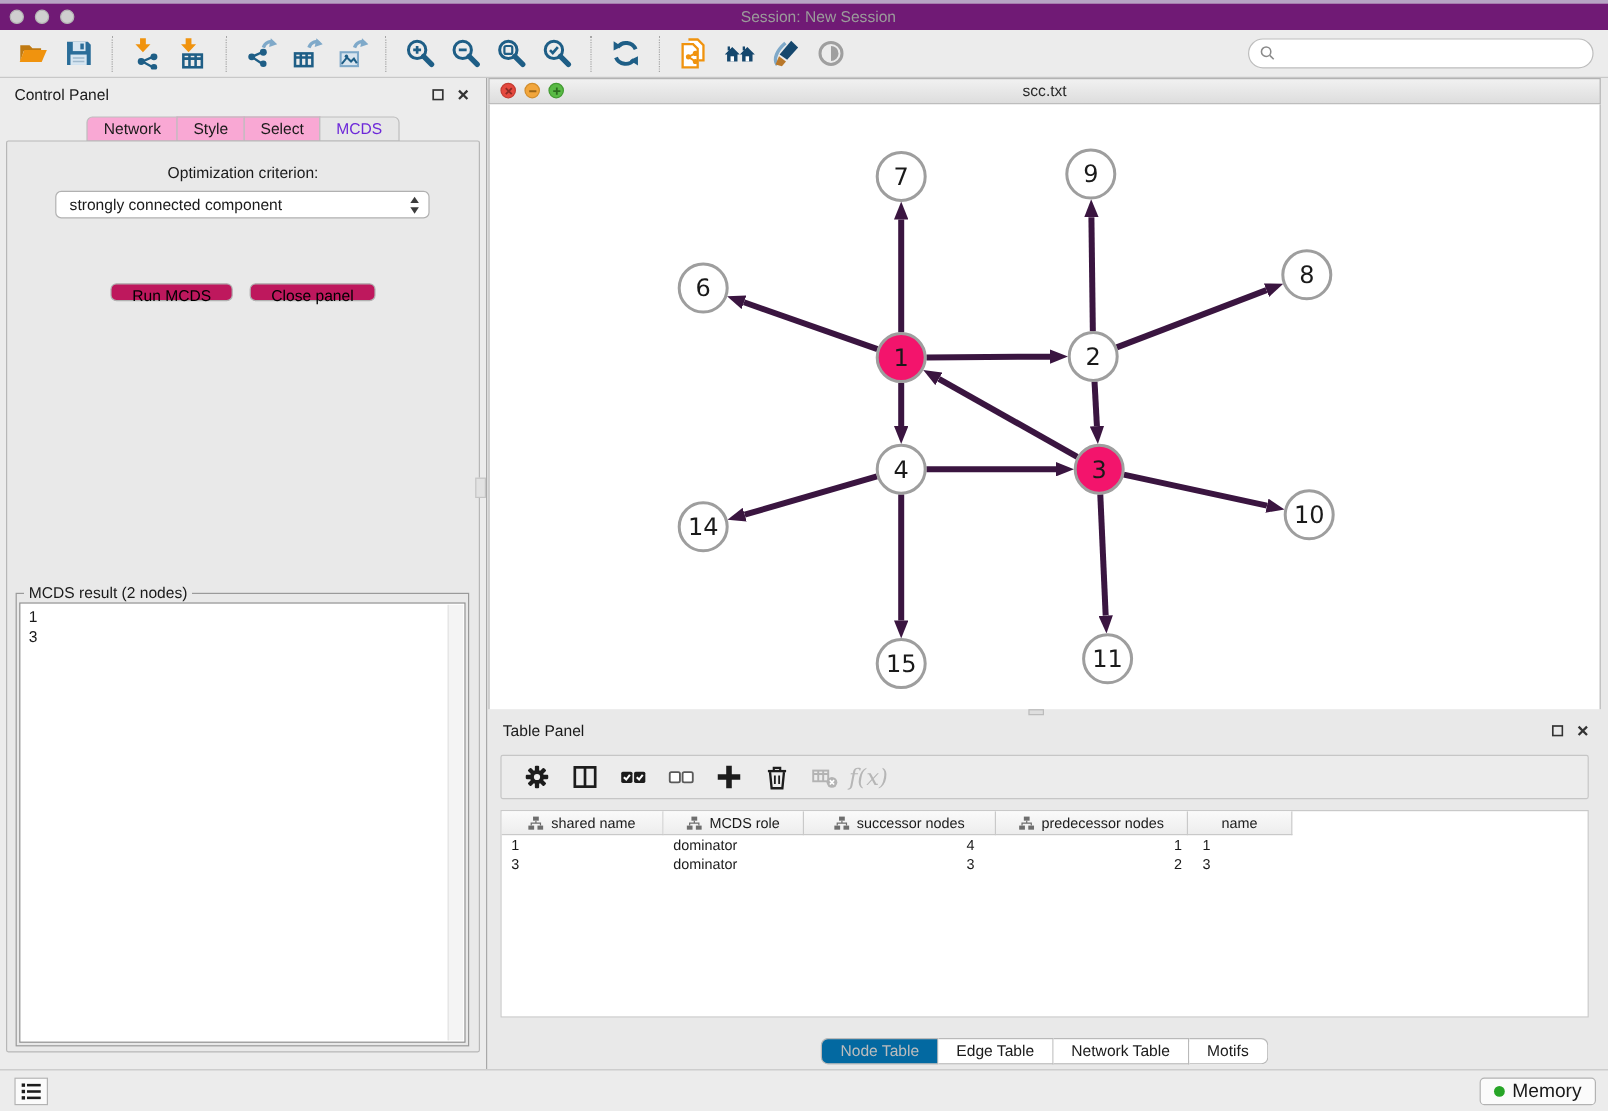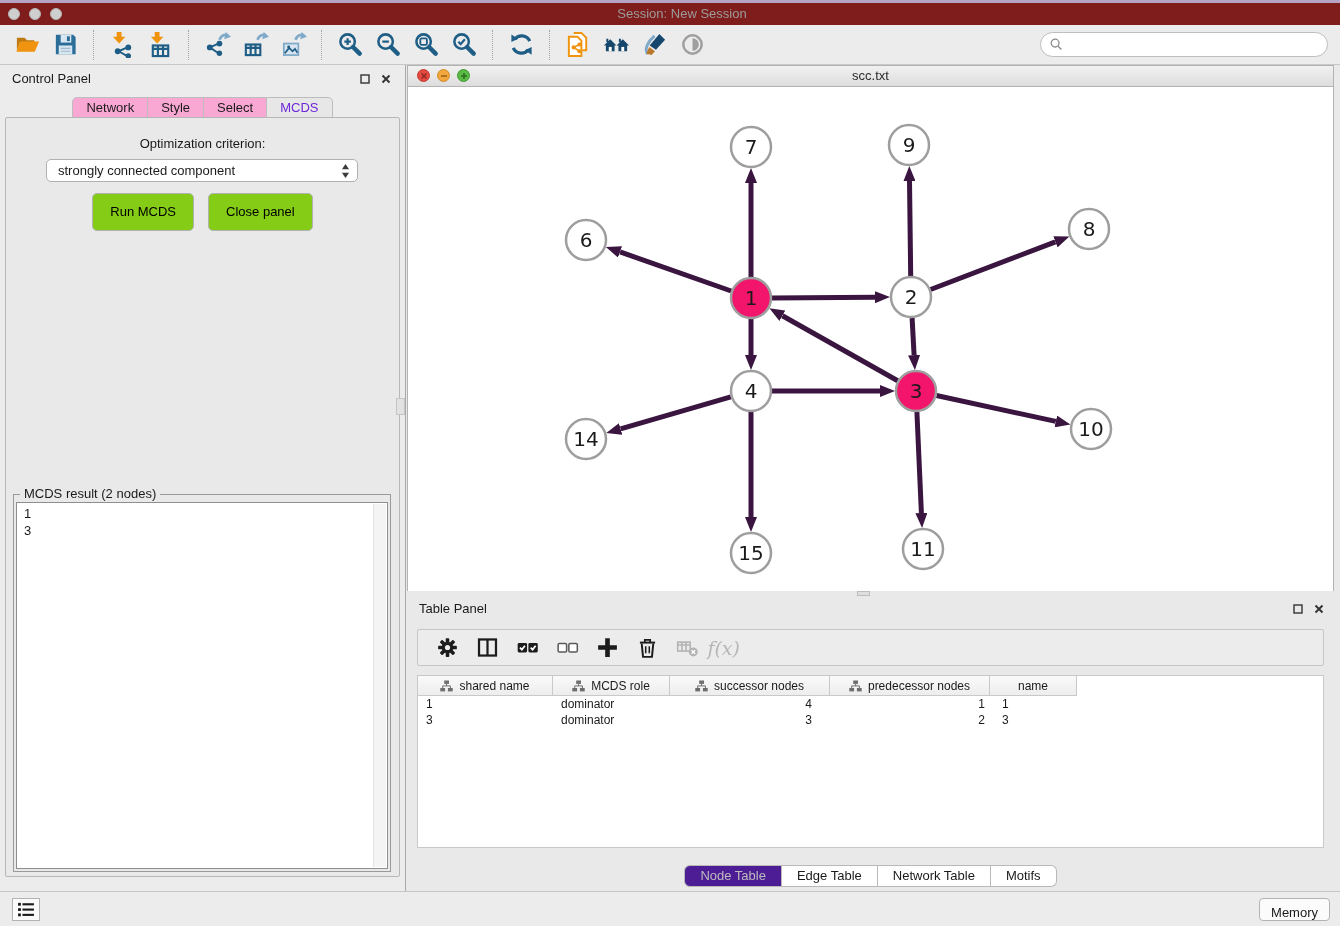--- a/index.html
+++ b/index.html
@@ -1,21 +1,21 @@
 <!DOCTYPE html>
 <html><head>
 <meta charset="utf-8">
 <style>
   * { margin:0; padding:0; box-sizing:border-box; }
   body { font-family:"Liberation Sans","DejaVu Sans",sans-serif; background:#d8d8d8; }
   #window { position:relative; width:1340px; height:926px; background:#e9e9e9; overflow:hidden; color:#1a1a1a; }
 
   
   .win-top-strip { position:absolute; top:0; left:0; right:0; height:3px; background:#b7a4c4; }
-  .win-titlebar { position:absolute; top:3px; left:0; right:0; height:22px; background:#7f1d1d;padding-left:24px; }
+  .win-titlebar { position:absolute; top:3px; left:0; right:0; height:22px; background:#701a75;padding-left:24px; }
   .win-title { text-align:center; line-height:22px; font-size:13px; color:#9b9b9b; }
   .traffic { position:absolute; top:5px; left:8px; display:flex; gap:9px; }
   .light-inactive { width:12px; height:12px; border-radius:50%; background:#cfcfcf; border:1px solid #b5b5b5; }
 
   
   .toolbar { position:absolute; top:25px; left:0; right:0; height:40px; background:#ececec; border-bottom:1px solid #c8c8c8; display:flex; align-items:center; padding-left:8px; }
   .tb-btn { width:38px; height:32px; display:flex; align-items:center; justify-content:center; }
   .tb-btn svg { width:27px; height:27px; }
   .tb-sep { width:1px; height:30px; border-left:1px dotted #a5a5a5; margin:0 9px; }
   .tb-search { position:absolute; right:12px; top:7px; width:288px; height:25px; background:#fff; border:1px solid #bdbdbd; border-radius:13px; display:flex; align-items:center; padding:0 9px; }
@@ -34,21 +34,21 @@
   .cp-tabs { position:absolute; top:32px; left:0; right:0; display:flex; justify-content:center; }
   .tab { height:21px; line-height:19px; padding:0 13px; font-size:13px; background:#f9a8d4; border:1px solid #bdbdbd; margin-left:-1px; }
   .tab:first-child { border-radius:5px 0 0 0; margin-left:0; }
   .tab:last-child  { border-radius:0 5px 0 0; }
   .tab.active { background:#e7e7e7; color:#6d28d9; }
   .cp-body { position:absolute; left:5px; top:52px; width:395px; height:760px; background:#e9e9e9; border:1px solid #b7b7b7; border-radius:2px; }
   .opt-label { margin-top:18px; text-align:center; font-size:13px; }
   .criterion { position:absolute; left:40px; top:41px; width:312px; height:23px; background:#fff; border:1px solid #b1b1b1; border-radius:5px; display:flex; align-items:center; padding:0 7px 0 11px; font-size:13px; }
   .criterion .stepper { margin-left:auto; width:9px; height:16px; }
   .btn-row { position:absolute; top:75px; left:0; right:0; display:flex; justify-content:center; gap:14px; }
-  .aqua-btn { height:38px; padding:0 17px; background:#84cc16; border:1px solid #b1b1b1; border-radius:5px; font-size:13px; line-height:20px; }
+  .aqua-btn { height:15px; padding:0 17px; background:#be185d; border:1px solid #b1b1b1; border-radius:5px; font-size:13px; line-height:20px;margin-top:43px; }
   .result-fieldset { position:absolute; left:7px; top:376px; width:378px; height:378px; border:1px solid #9a9a9a; }
   .result-legend { position:absolute; top:-9px; left:6px; background:#e9e9e9; padding:0 4px; font-size:13px; }
   .result-area { position:absolute; left:2px; top:7px; right:2px; bottom:2px; background:#fff; border:1px solid #8e8e8e; font-size:13px; line-height:17px; padding:2px 0 0 7px; white-space:pre; }
   .vtrack { position:absolute; top:1px; right:1px; width:13px; bottom:1px; background:#f4f4f4; border-left:1px solid #e3e3e3; }
   .v-handle { position:absolute; left:396px; top:398px; width:9px; height:17px; background:#e2e2e2; border:1px solid #c5c5c5; }
 
   
   .net-titlebar { position:absolute; left:407px; top:65px; width:927px; height:22px; background:linear-gradient(#f1f1f1,#dddddd); border:1px solid #b3b3b3; }
   .net-title { text-align:center; line-height:20px; font-size:13px; color:#2a2a2a; }
   .net-traffic { position:absolute; left:9px; top:3px; display:flex; gap:7px; }
@@ -72,26 +72,26 @@
   .tp-table { position:absolute; left:10px; top:80px; width:907px; height:173px; background:#fff; border:1px solid #c9c9c9; overflow:hidden; }
   .thead { display:flex; height:20px;text-align:right; }
   .th { display:flex; align-items:center; justify-content:center; gap:6px; font-size:12px; background:linear-gradient(#fafafa,#ededed); border-right:1px solid #c9c9c9; border-bottom:1px solid #c9c9c9; }
   .th svg { flex:none; }
   .tr { display:flex; height:16px; align-items:center; font-size:12px; }
   .td { padding:0 8px; overflow:hidden; white-space:nowrap; }
   .tp-tabs { position:absolute; left:0; top:270px; width:927px; display:flex; justify-content:center; }
   .seg { height:22px; line-height:20px; padding:0 15px; font-size:13px; background:#fff; border:1px solid #b9b9b9; border-left:none; }
   .seg:first-child { border-left:1px solid #b9b9b9; border-radius:6px 0 0 6px; }
   .seg:last-child { border-radius:0 6px 6px 0; }
-  .seg.active { background:#4c1d95; color:#bdbdbd; }
+  .seg.active { background:#0369a1; color:#bdbdbd; }
 
   
   .statusbar { position:absolute; left:0; top:891px; width:1340px; height:35px; background:#ececec; border-top:1px solid #c6c6c6; }
   .status-list-btn { position:absolute; left:12px; top:6px; width:28px; height:23px; background:#fbfbfb; border:1px solid #b3b3b3; display:flex; align-items:center; justify-content:center; }
-  .memory-btn { position:absolute; right:10px; top:6px; height:23px; padding:0 11px; background:#fbfbfb; border:1px solid #b3b3b3; border-radius:4px; display:flex; align-items:center; gap:6px; font-size:13px;flex-direction:column; }
+  .memory-btn { position:absolute; right:10px; top:6px; height:23px; padding:0 11px; background:#fbfbfb; border:1px solid #b3b3b3; border-radius:4px; display:flex; align-items:center; gap:6px; font-size:16px; }
   .mem-dot { width:9px; height:9px; border-radius:50%; background:#27a527; }
 </style>
 </head>
 <body>
 
 <div id="window">
 
   <div class="win-top-strip"></div>
   <div class="win-titlebar">
     <div class="traffic">

